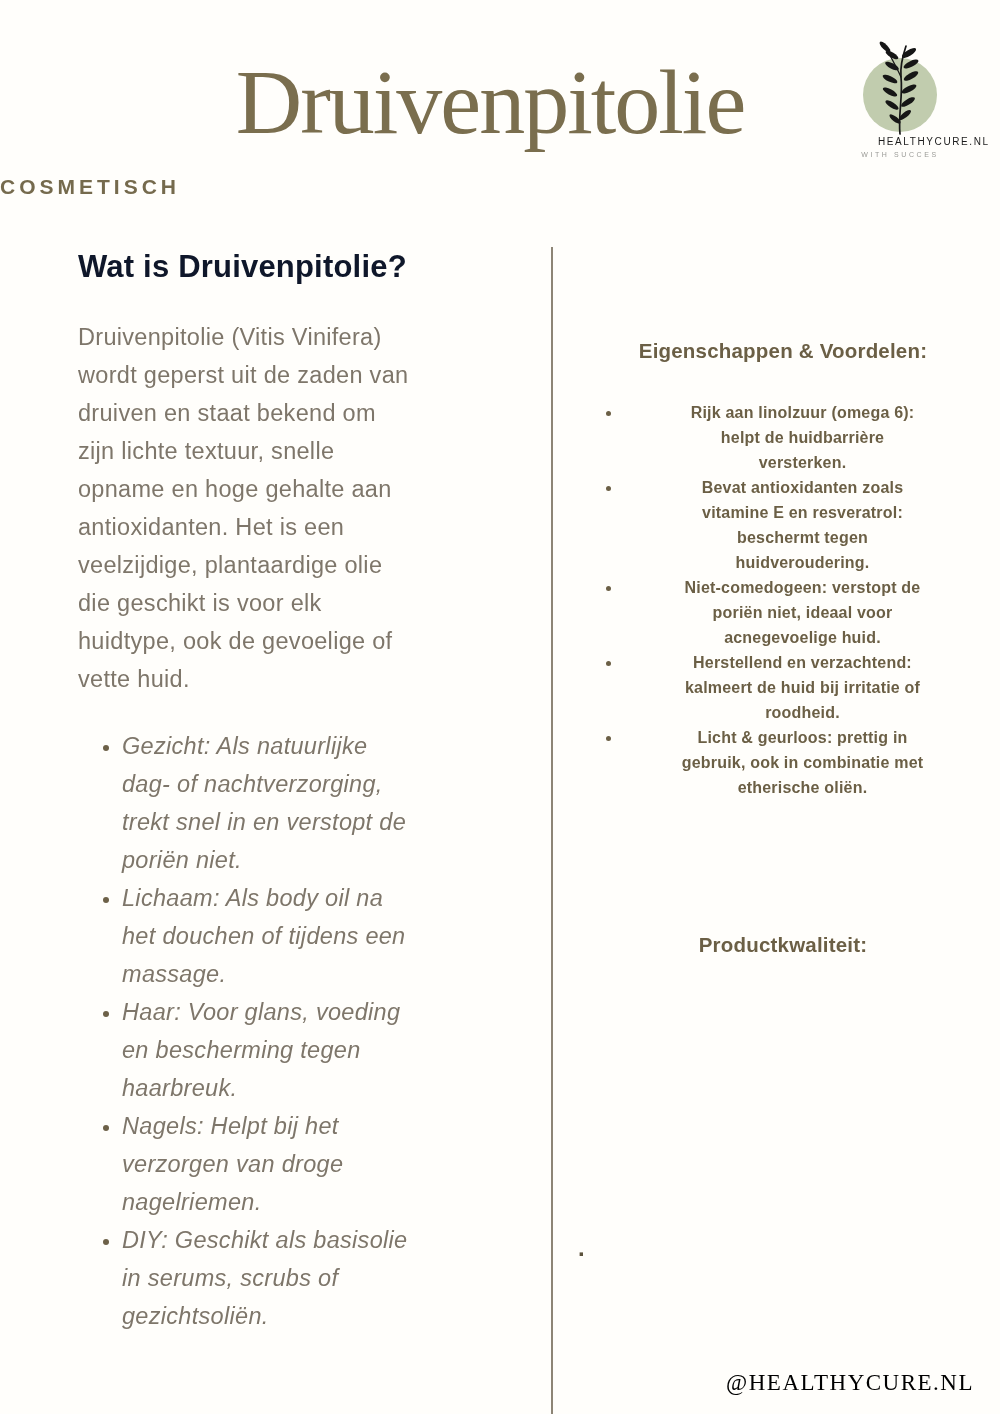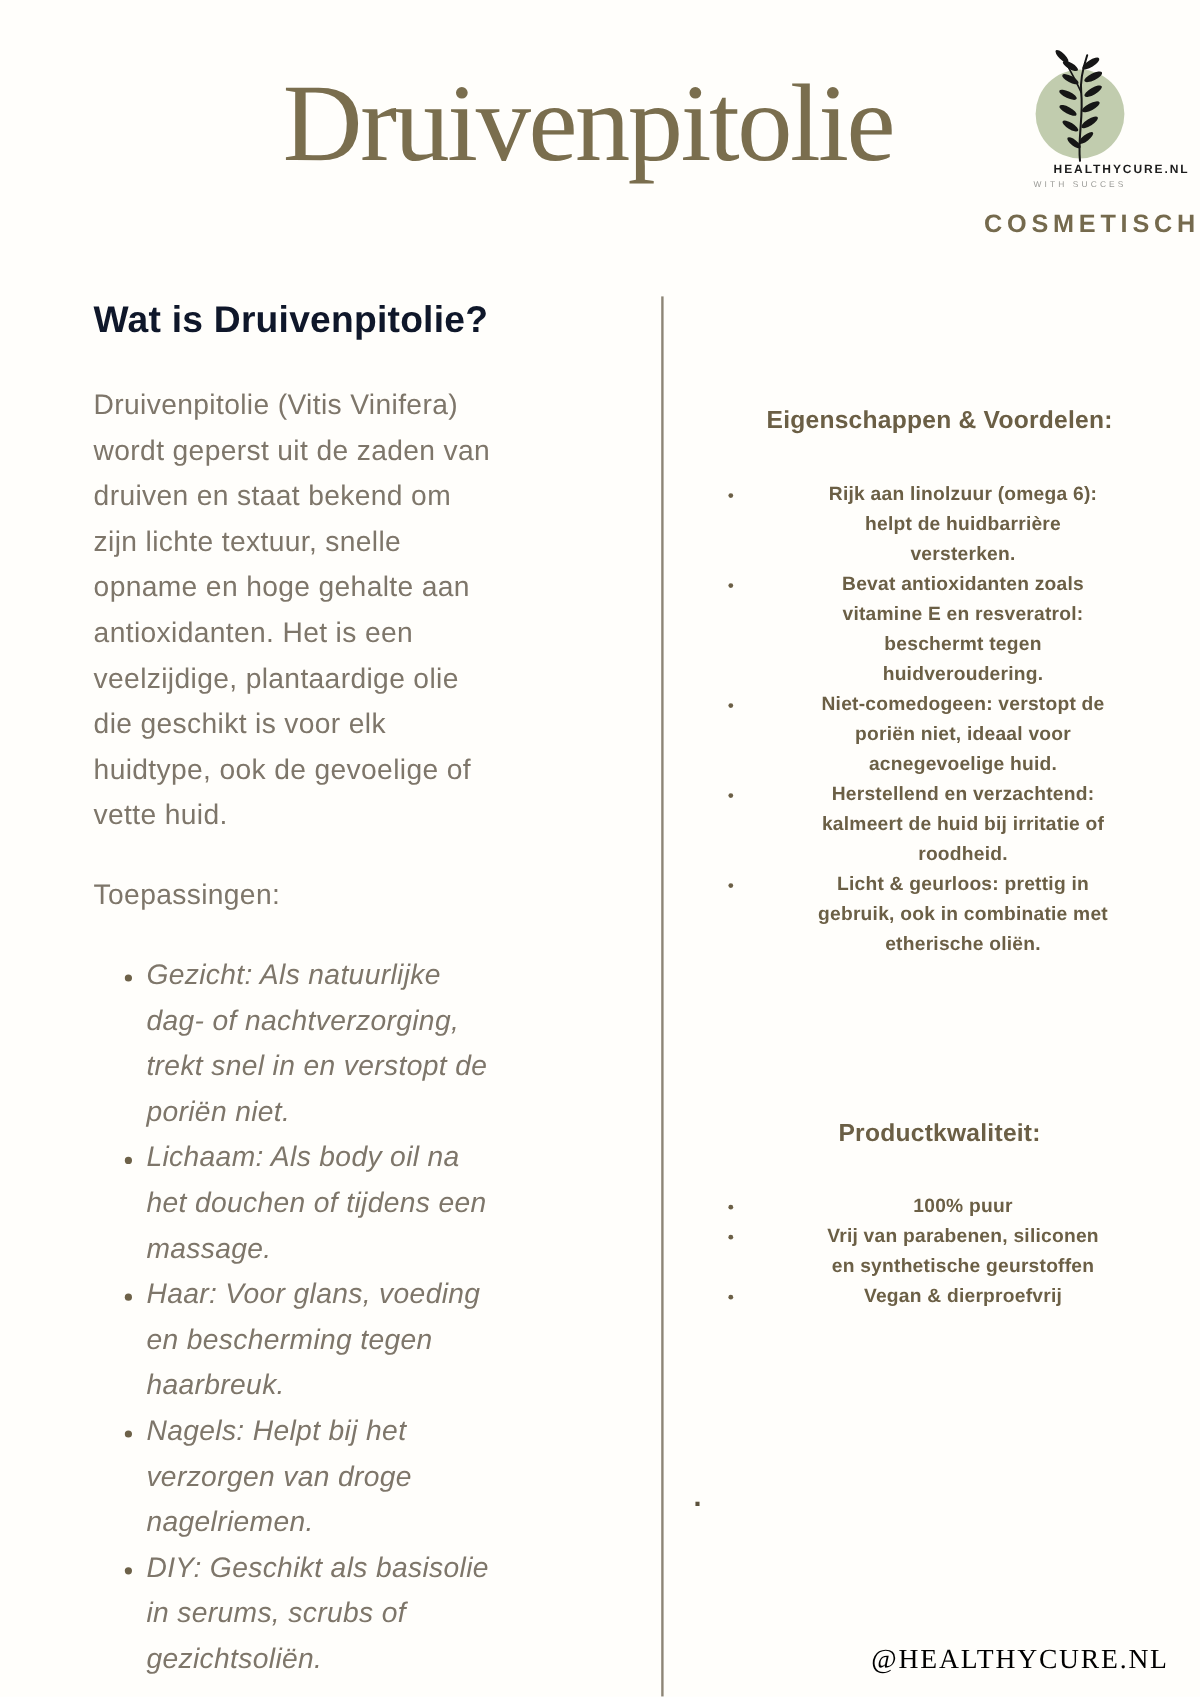--- a/index.html
+++ b/index.html
@@ -18,32 +18,32 @@
     position:absolute; top:56px; left:0; width:980px;
     text-align:center;
     font-family:"Liberation Serif", serif;
     font-weight:400;
     font-size:92px; line-height:92px;
     letter-spacing:-2px;
     color:#7a6e4e;
   }
   .doc-subtitle {
     position:absolute; top:175px; left:0; width:1000px;
-    text-align:right;
+    text-align:left;
     font-size:21px; font-weight:700;
     letter-spacing:4px;
     color:#756a4d;
   }
 
   
   .logo { position:absolute; top:35px; left:848px; width:104px; text-align:center; }
   .logo svg { display:block; margin:0 auto; }
   .logo-brand {
     margin-top:1px;
-    font-size:10px; font-weight:700; letter-spacing:1.6px;
+    font-size:10px; font-weight:400; letter-spacing:1.6px;
     color:#1c1c1c; white-space:nowrap;padding-left:30px;
   }
   .logo-tagline {
     margin-top:4px;
     font-size:7px; font-weight:400; letter-spacing:2.6px;
     color:#9a9a96; white-space:nowrap;
   }
 
   
   .divider {
@@ -138,21 +138,20 @@
     <p class="intro">Druivenpitolie (Vitis Vinifera)
 wordt geperst uit de zaden van
 druiven en staat bekend om
 zijn lichte textuur, snelle
 opname en hoge gehalte aan
 antioxidanten. Het is een
 veelzijdige, plantaardige olie
 die geschikt is voor elk
 huidtype, ook de gevoelige of
 vette huid.</p>
-    <p class="subhead">Toepassingen:</p>
     <ul>
       <li>Gezicht: Als natuurlijke
 dag- of nachtverzorging,
 trekt snel in en verstopt de
 poriën niet.</li>
       <li>Lichaam: Als body oil na
 het douchen of tijdens een
 massage.</li>
       <li>Haar: Voor glans, voeding
 en bescherming tegen
@@ -180,25 +179,19 @@
 poriën niet, ideaal voor
 acnegevoelige huid.</li>
       <li>Herstellend en verzachtend:
 kalmeert de huid bij irritatie of
 roodheid.</li>
       <li>Licht &amp; geurloos: prettig in
 gebruik, ook in combinatie met
 etherische oliën.</li>
     </ul>
     <h3 class="second">Productkwaliteit:</h3>
-    <ul class="second">
-      <li>100% puur</li>
-      <li>Vrij van parabenen, siliconen
-en synthetische geurstoffen</li>
-      <li>Vegan &amp; dierproefvrij</li>
-    </ul>
   </div>
 
   <div class="stray-dot">.</div>
 
   <div class="footer-handle">@HEALTHYCURE.NL</div>
 
 </div>
 
 </body></html>

